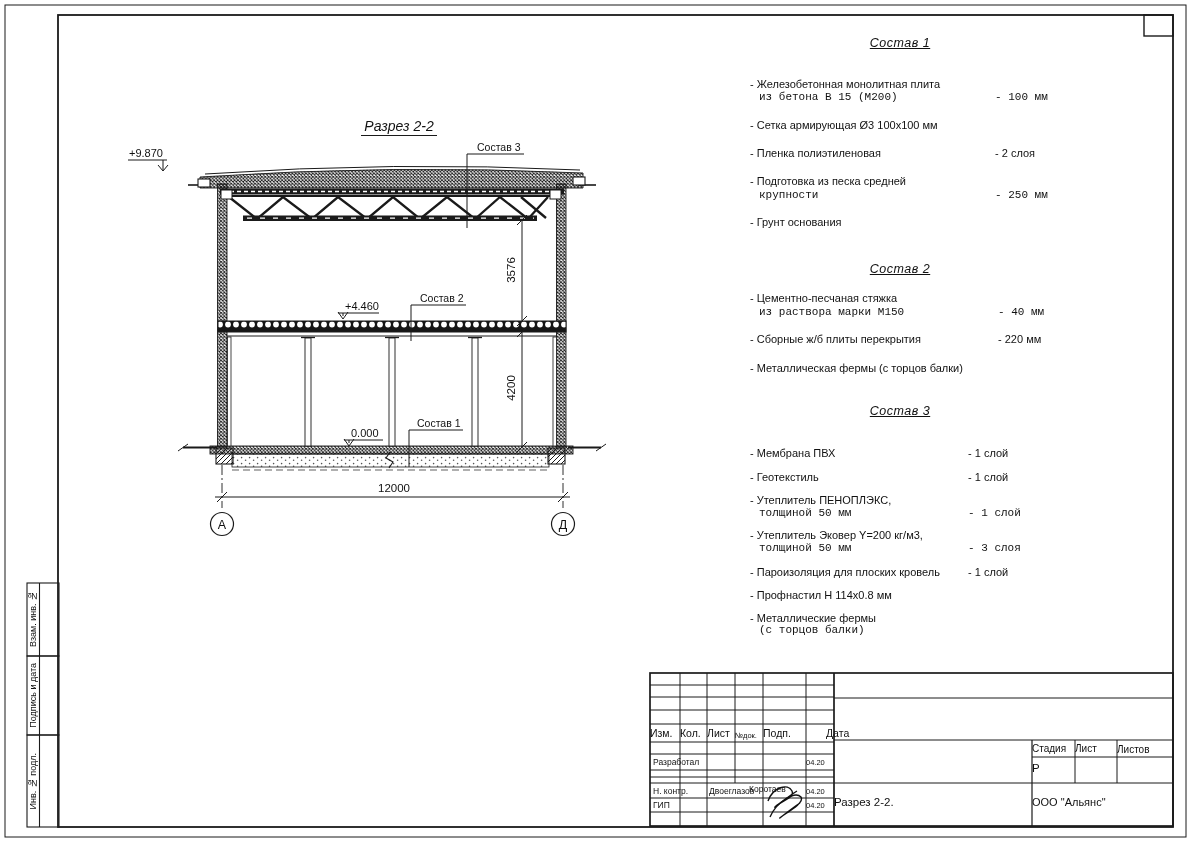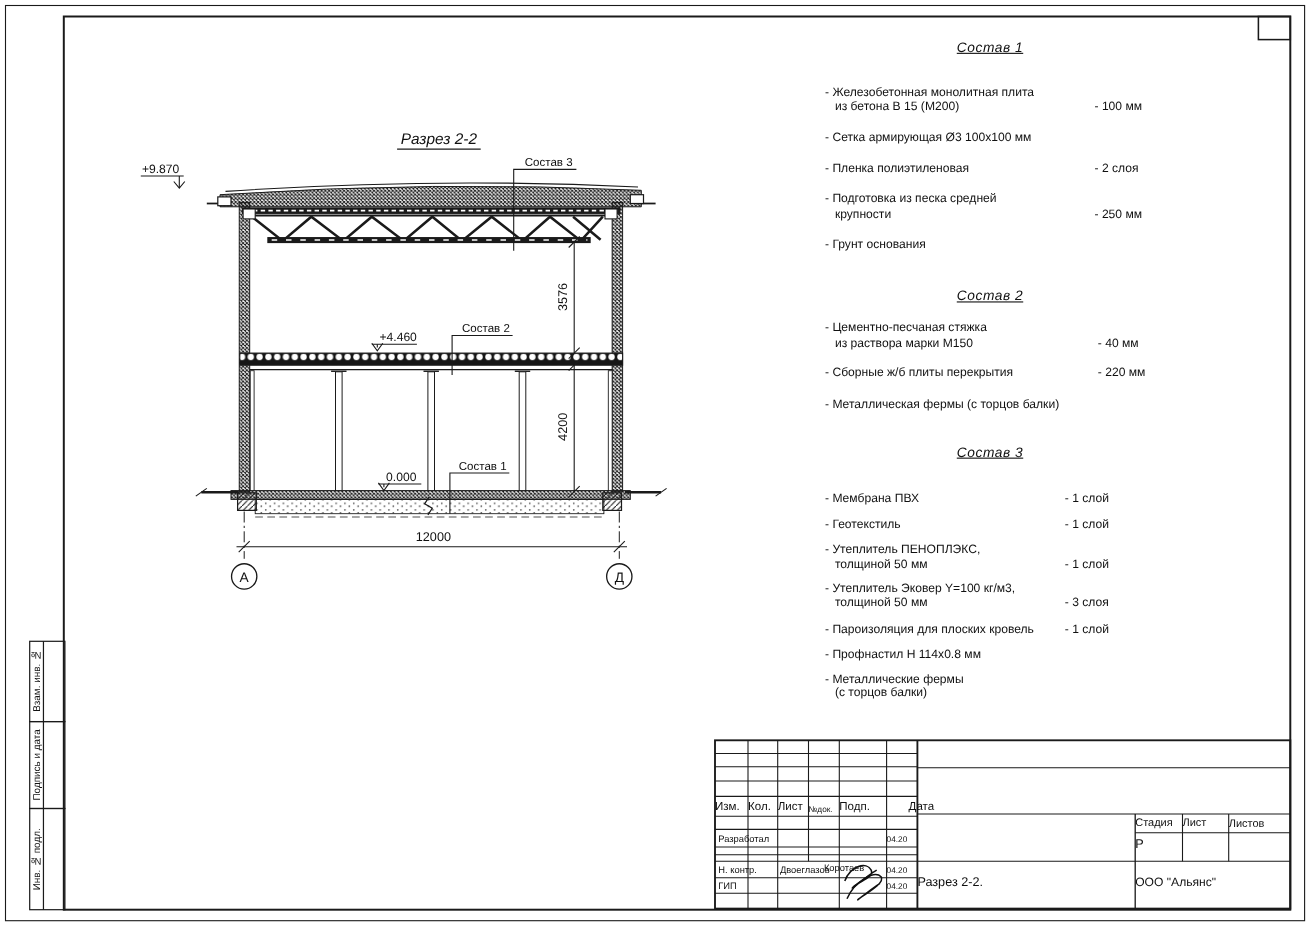--- a/index.html
+++ b/index.html
@@ -7,21 +7,21 @@
          font-family:"Liberation Sans", sans-serif;color:#111;}
   .sheet svg{position:absolute;left:0;top:0;}
   svg text{font-family:"Liberation Sans", sans-serif;fill:#111;}
   .abs{position:absolute;white-space:nowrap;}
   
   .specs{position:absolute;left:750px;top:0;width:330px;height:660px;}
   .spec-title{position:absolute;width:300px;text-align:center;font-size:12.5px;font-style:italic;
               text-decoration:underline;letter-spacing:.5px;}
   .sline{position:absolute;left:0;font-size:11px;line-height:13px;white-space:nowrap;}
   .sline .sv{position:absolute;white-space:nowrap;}
-  .cont{padding-left:9px;}
+  .cont{padding-left:9px;font-family:Liberation Mono, monospace;}
   .spec1 .sv{left:245px;text-align:right;}
   .spec2 .sv{left:248px;}
   .spec3 .sv{left:218px;}
   
   .tb{font-size:10.5px;}
   .tb-c{text-align:left;}
   .small{font-size:7.5px;}
   .role{font-size:8.5px;text-align:right;}
   
   .strip-label{position:absolute;width:12px;display:flex;align-items:center;justify-content:center;}
@@ -213,21 +213,21 @@
       <div class="sline" style="top:333px"><span>- Сборные ж/б плиты перекрытия</span><span class="sv">- 220 мм</span></div>
       <div class="sline" style="top:362px"><span>- Металлическая фермы (с торцов балки)</span><span class="sv"></span></div>
     </div>
 
     <div class="spec3">
       <div class="spec-title abs" style="top:404px;left:0;">Состав 3</div>
       <div class="sline" style="top:447px"><span>- Мембрана ПВХ</span><span class="sv">- 1 слой</span></div>
       <div class="sline" style="top:471px"><span>- Геотекстиль</span><span class="sv">- 1 слой</span></div>
       <div class="sline" style="top:494px"><span>- Утеплитель ПЕНОПЛЭКС,</span><span class="sv"></span></div>
       <div class="sline cont" style="top:507px"><span>толщиной 50 мм</span><span class="sv">- 1 слой</span></div>
-      <div class="sline" style="top:529px"><span>- Утеплитель Эковер Y=100 кг/м3,</span><span class="sv"></span></div>
+      <div class="sline" style="top:529px"><span>- Утеплитель Эковер Y=200 кг/м3,</span><span class="sv"></span></div>
       <div class="sline cont" style="top:542px"><span>толщиной 50 мм</span><span class="sv">- 3 слоя</span></div>
       <div class="sline" style="top:566px"><span>- Пароизоляция для плоских кровель</span><span class="sv">- 1 слой</span></div>
       <div class="sline" style="top:589px"><span>- Профнастил Н 114х0.8 мм</span><span class="sv"></span></div>
       <div class="sline" style="top:612px"><span>- Металлические фермы</span><span class="sv"></span></div>
       <div class="sline cont" style="top:624px"><span>(с торцов балки)</span><span class="sv"></span></div>
     </div>
   </div>
 
   <div>
     <div class="abs tb tb-c" style="left:650px;top:727px;width:30px;">Изм.</div>

